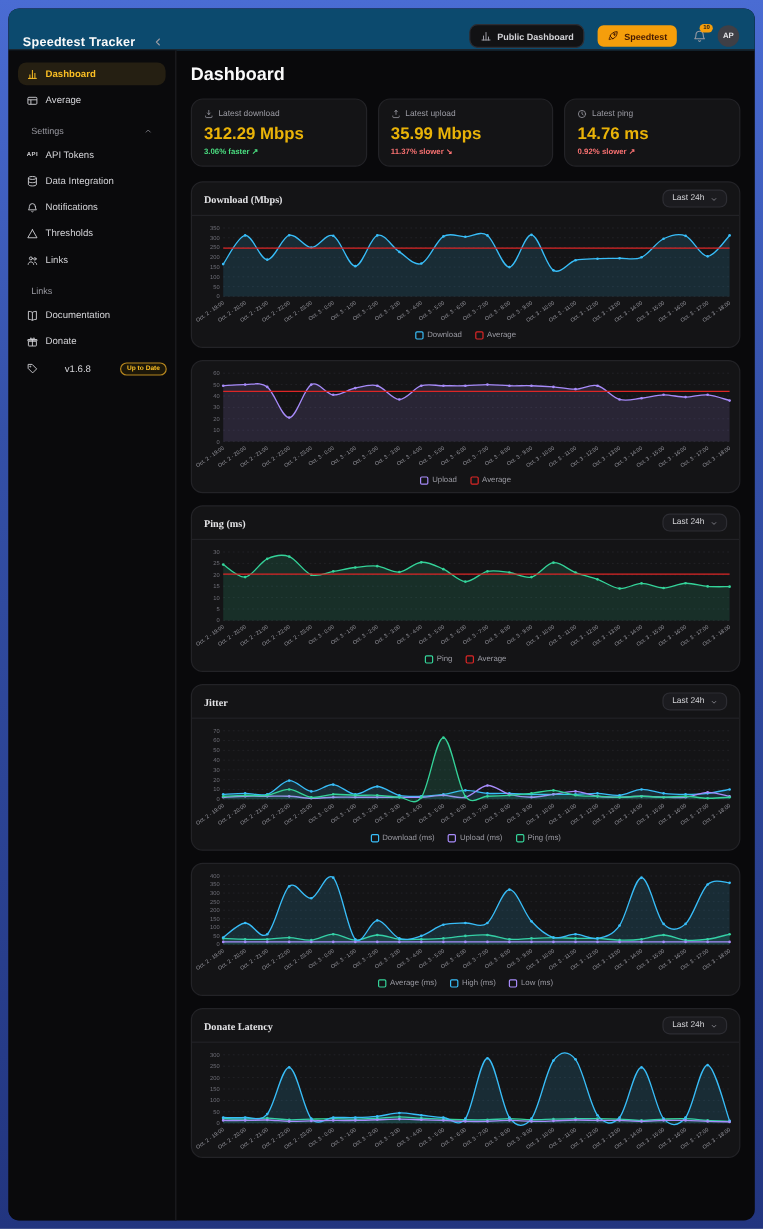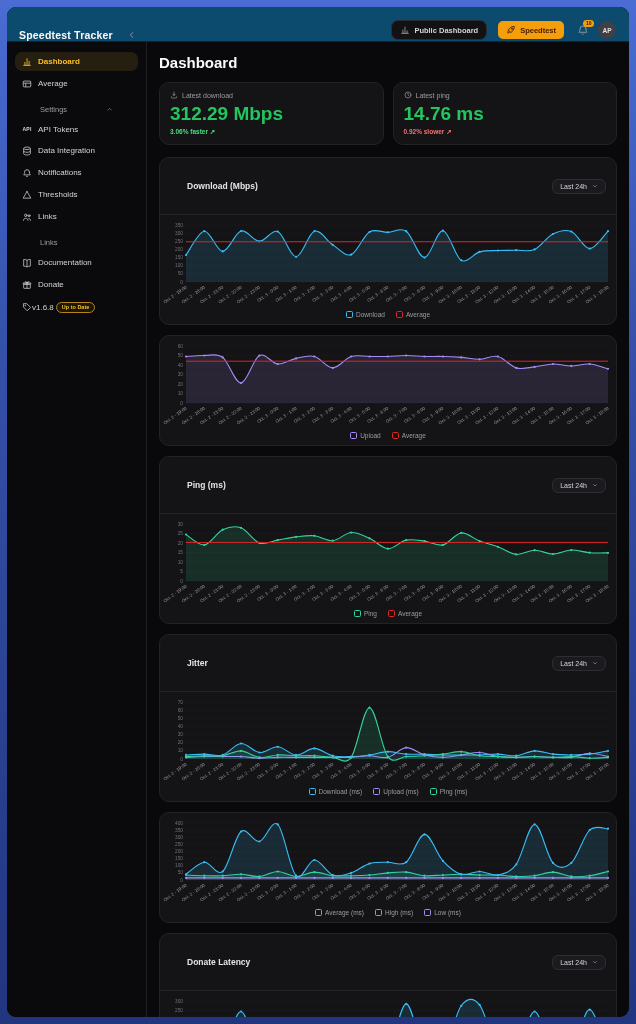--- a/index.html
+++ b/index.html
@@ -20,40 +20,40 @@
   .btn-outline{background:#121214;border:1px solid #2d2d33;color:#d4d4d8;}
   .btn-amber{background:#f59e0b;border:2px solid #0c4a6e;color:#451a03;}
   .bell-wrap{position:relative;display:flex;align-items:center;margin-left:2px;}
   .bell-badge{position:absolute;top:-4px;right:-5px;background:#f59e0b;color:#1c1917;font-size:5px;font-weight:bold;border-radius:6px;padding:1px 2.5px;line-height:1;}
   .avatar{width:18px;height:18px;border-radius:50%;background:#3f3f46;color:#e4e4e7;font-size:6.5px;font-weight:bold;display:flex;align-items:center;justify-content:center;}
   
   .app-body{flex:1;display:flex;min-height:0;}
   .sidebar{width:140px;flex:0 0 auto;border-right:1px solid #1e1e22;padding:10px 8px;box-sizing:border-box;background:#0a0a0c;}
   .side-item{display:flex;align-items:center;gap:6px;padding:4.5px 7px;border-radius:7px;color:#d4d4d8;font-size:8px;margin-bottom:3px;cursor:pointer;}
   .side-item.active{background:#251f12;color:#fbbf24;font-weight:bold;}
-  .section-head{display:flex;align-items:center;justify-content:space-between;color:#9b9ba3;font-size:7.5px;padding:0 7px;margin:12px 18px 6px;}
-  .version-row{display:flex;align-items:center;gap:0;padding:4.5px 7px;color:#d4d4d8;font-size:8px;}
+  .section-head{display:flex;align-items:center;justify-content:space-between;color:#9b9ba3;font-size:7.5px;padding:0 7px;margin:12px 4px 6px;}
+  .version-row{display:flex;align-items:center;gap:22px;padding:4.5px 7px;color:#d4d4d8;font-size:8px;}
   .badge-pill{margin-left:2px;border:1px solid #b4851e;color:#fbbf24;background:#1c1709;font-size:5.5px;font-weight:bold;border-radius:8px;padding:1.5px 5px;white-space:nowrap;}
   .icon{display:inline-flex;align-items:center;justify-content:center;}
   .icon svg{width:10px;height:10px;}
   .api-icon{font-size:5px;font-weight:bold;letter-spacing:.3px;width:10px;}
   
   .main{flex:1;min-width:0;padding:10px 12px 0;box-sizing:border-box;overflow:hidden;}
   .page-title{font-size:15px;font-weight:bold;color:#fafafa;margin:2px 0 3px;}
   .page-subtitle{font-size:8px;color:#9b9ba3;}
   .stats{display:flex;gap:9px;margin:11px 0 12px;}
   .stat-card{flex:1;background:#141416;border:1px solid #232327;border-radius:10px;padding:8px 10px;box-sizing:border-box;}
   .stat-top{display:flex;align-items:center;gap:4px;color:#9b9ba3;font-size:7px;}
   .stat-top svg{width:8px;height:8px;}
-  .stat-value{font-size:19px;font-weight:bold;color:#22c55e;margin:4px 0 3px;}
+  .stat-value{font-size:14px;font-weight:bold;color:#eab308;margin:4px 0 3px;}
   .stat-delta{font-size:6.5px;font-weight:bold;}
   
   .chart-card{background:#141416;border:1px solid #232327;border-radius:10px;margin-bottom:10px;overflow:hidden;}
   .chart-head{display:flex;align-items:center;justify-content:space-between;padding:6px 10px;border-bottom:1px solid #222226;}
-  .chart-title{font-size:8.5px;font-weight:bold;color:#e4e4e7;margin:17px;}
+  .chart-title{font-size:8.5px;font-weight:bold;color:#e4e4e7;margin:0;font-family:Liberation Serif, serif;}
   .range-select{display:inline-flex;align-items:center;gap:5px;background:#1b1b1f;border:1px solid #2d2d33;border-radius:6px;color:#d4d4d8;font-size:7px;padding:3px 7px;cursor:pointer;}
   .range-select svg{width:6px;height:6px;}
   svg.plot{display:block;width:452px;height:92px;margin:3px auto 0;font-family:"Liberation Sans",sans-serif;}
   .legend{display:flex;align-items:center;justify-content:center;gap:11px;padding:1px 0 6px;}
   .legend-item{display:inline-flex;align-items:center;gap:3px;font-size:6.5px;color:#9b9ba3;cursor:pointer;}
   .swatch{width:5px;height:5px;border-radius:1.5px;border:1.2px solid;background:transparent;display:inline-block;}
 </style>
 </head>
 <body>
 
@@ -211,20 +211,35 @@
               <svg viewBox="0 0 24 24" fill="none" stroke="currentColor" stroke-width="2" stroke-linecap="round" stroke-linejoin="round">
                   <path d="M12 3v10m0 0 3.5-3.5M12 13 8.5 9.5M4 17v2a2 2 0 0 0 2 2h12a2 2 0 0 0 2-2v-2"></path>
                 </svg>
             </span>
             <span>Latest download</span>
           </div>
           <div class="stat-value">312.29 Mbps</div>
           <div class="stat-delta" style="color: rgb(74, 222, 128);">
             <span>3.06% faster</span>
             <span>↗</span>
+          </div>
+        </div>
+        <div class="stat-card">
+          <div class="stat-top">
+            <span class="icon">
+              <svg viewBox="0 0 24 24" fill="none" stroke="currentColor" stroke-width="2" stroke-linecap="round" stroke-linejoin="round">
+                  <path d="M12 13V3m0 0 3.5 3.5M12 3 8.5 6.5M4 17v2a2 2 0 0 0 2 2h12a2 2 0 0 0 2-2v-2"></path>
+                </svg>
+            </span>
+            <span>Latest upload</span>
+          </div>
+          <div class="stat-value">35.99 Mbps</div>
+          <div class="stat-delta" style="color: rgb(248, 113, 113);">
+            <span>11.37% slower</span>
+            <span>↘</span>
           </div>
         </div>
         <div class="stat-card">
           <div class="stat-top">
             <span class="icon">
               <svg viewBox="0 0 24 24" fill="none" stroke="currentColor" stroke-width="2" stroke-linecap="round">
                   <circle cx="12" cy="12" r="9"></circle>
                   <path d="M12 7v5l3 2"></path>
                 </svg>
             </span>

